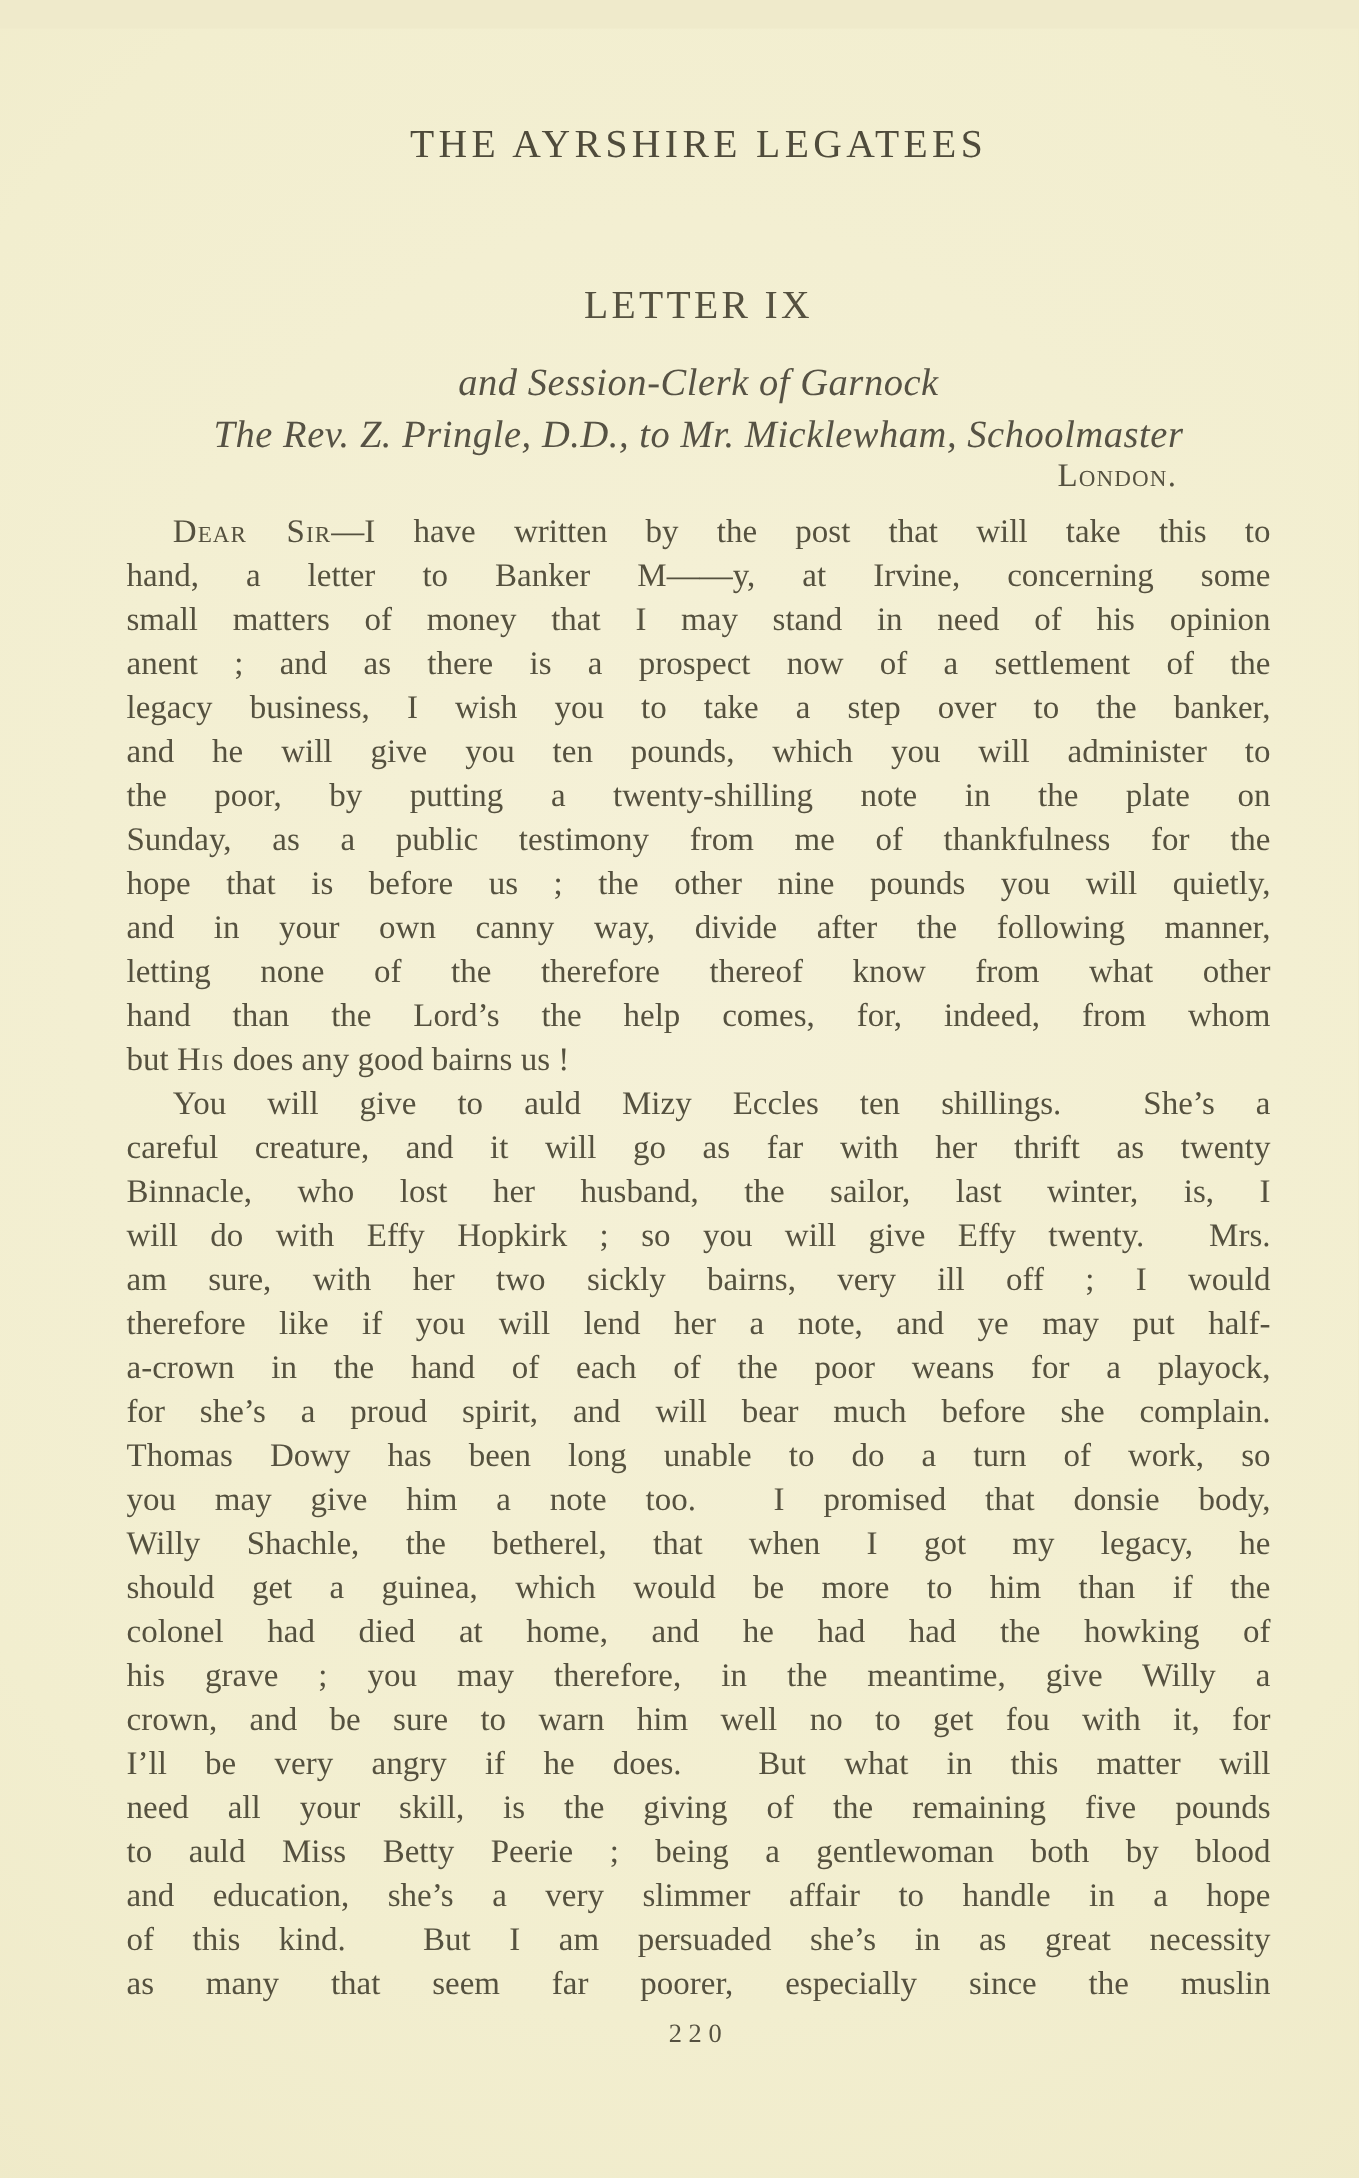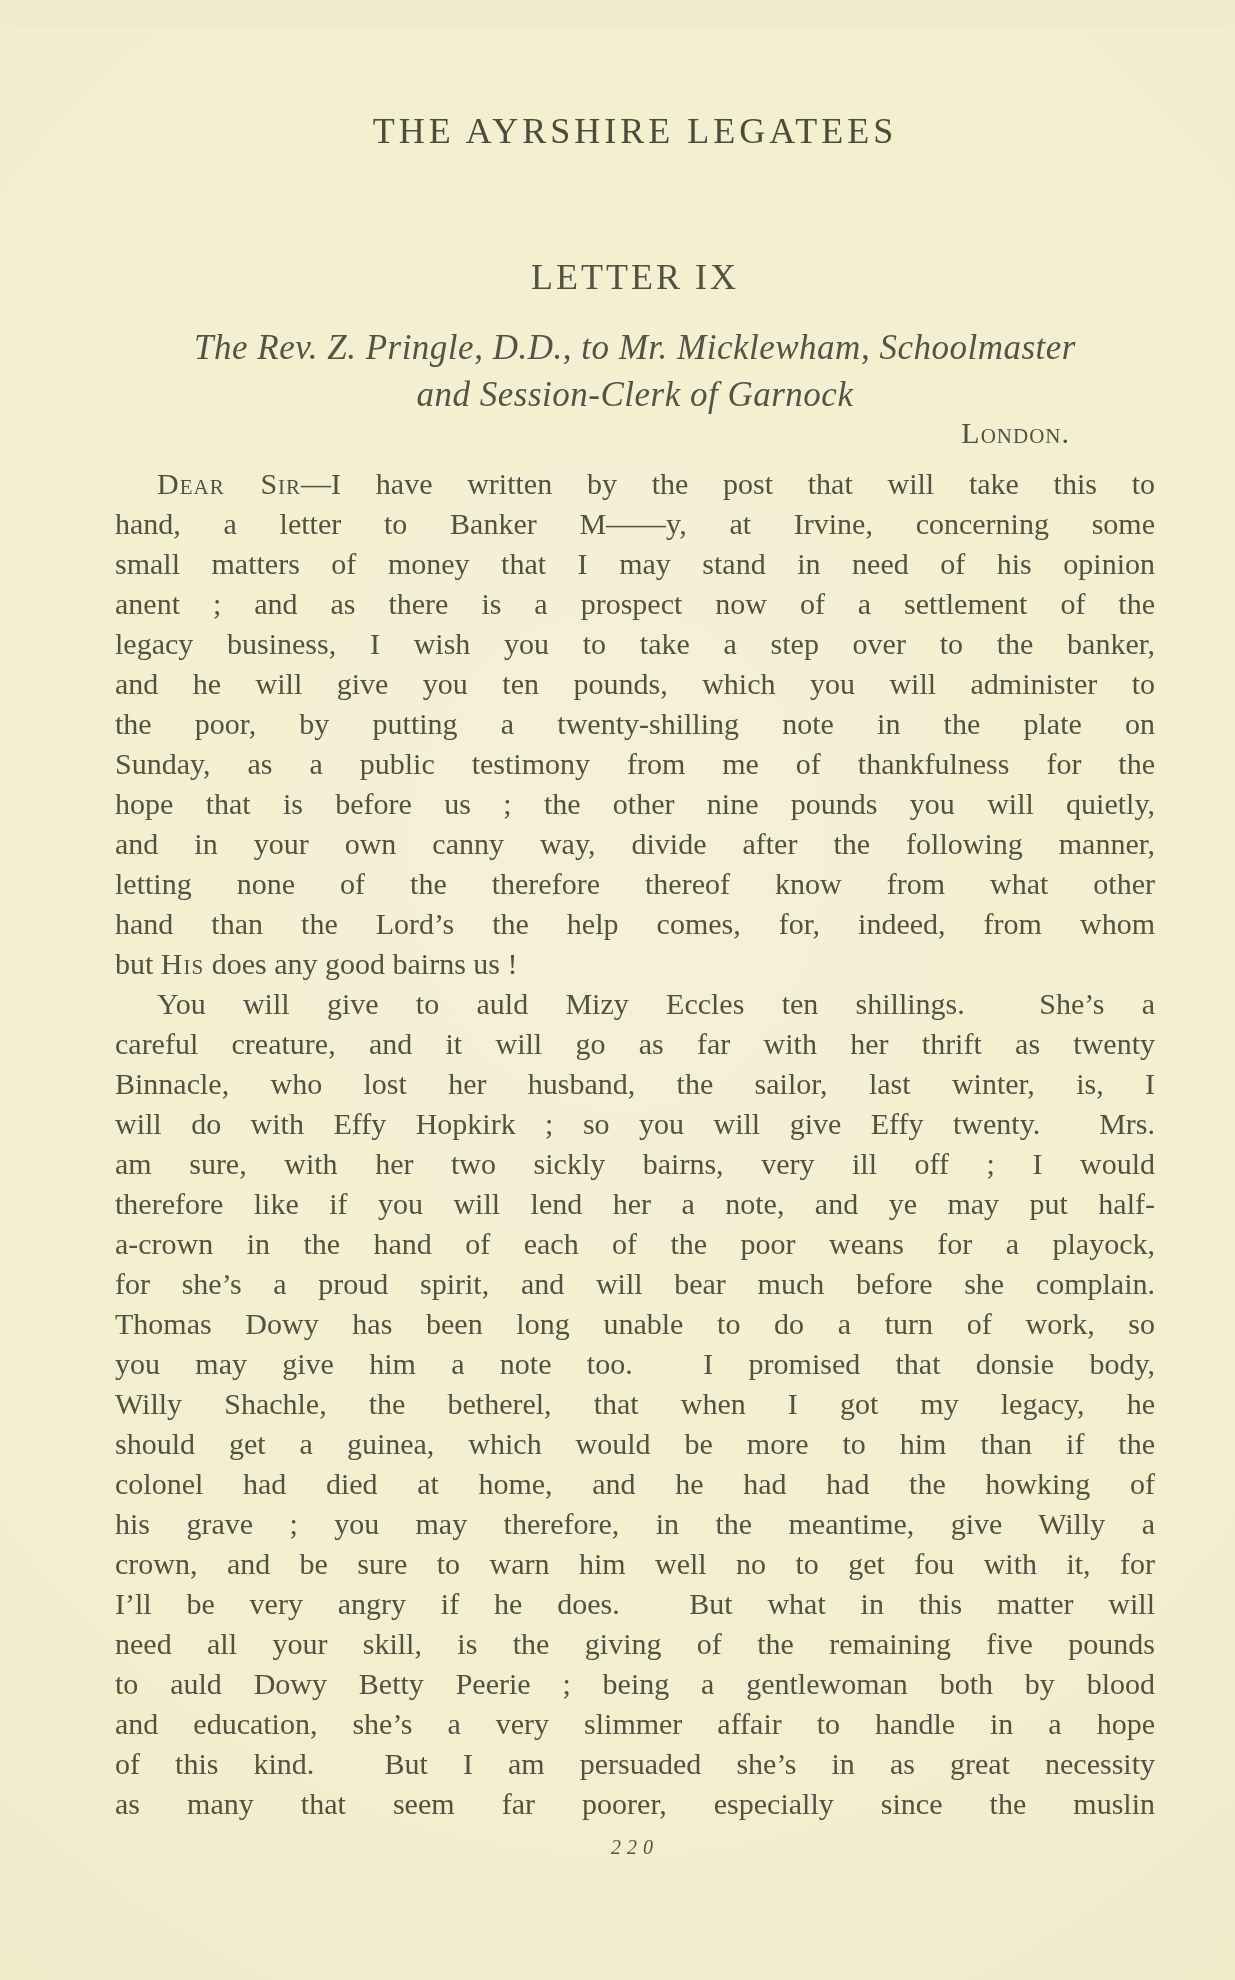--- a/index.html
+++ b/index.html
@@ -85,38 +85,37 @@
   }
   .line.para-end {
     text-align-last: left;
   }
   .page-number {
     position: absolute;
     top: 1810px;
     left: 115px;
     width: 1040px;
     text-align: center;
-    font-size: 20px;
+    font-size: 24px;
     letter-spacing: 6px;
     color: #555140;
-    font-style: italic;
   }
 </style>
 </head>
 <body>
 
 <div class="page">
 
   <div class="running-head">THE AYRSHIRE LEGATEES</div>
 
   <div class="letter-number">LETTER IX</div>
 
   <div class="address">
+    <div class="address-line">and Session-Clerk of Garnock</div>
     <div class="address-line">The Rev. Z. Pringle, D.D., to Mr. Micklewham, Schoolmaster</div>
-    <div class="address-line">and Session-Clerk of Garnock</div>
   </div>
 
   <div class="dateline"><span class="sc">London.</span></div>
 
   <div class="body-block">
 
     <div class="line indent"><span class="sc">Dear Sir</span><span>—I have written by the post that will take this to</span></div>
     <div class="line">hand, a letter to Banker M——y, at Irvine, concerning some</div>
     <div class="line">small matters of money that I may stand in need of his opinion</div>
     <div class="line">anent ; and as there is a prospect now of a settlement of the</div>
@@ -140,21 +139,21 @@
     <div class="line">for she’s a proud spirit, and will bear much before she complain.</div>
     <div class="line">Thomas Dowy has been long unable to do a turn of work, so</div>
     <div class="line">you may give him a note too.&nbsp; I promised that donsie body,</div>
     <div class="line">Willy Shachle, the betherel, that when I got my legacy, he</div>
     <div class="line">should get a guinea, which would be more to him than if the</div>
     <div class="line">colonel had died at home, and he had had the howking of</div>
     <div class="line">his grave ; you may therefore, in the meantime, give Willy a</div>
     <div class="line">crown, and be sure to warn him well no to get fou with it, for</div>
     <div class="line">I’ll be very angry if he does.&nbsp; But what in this matter will</div>
     <div class="line">need all your skill, is the giving of the remaining five pounds</div>
-    <div class="line">to auld Dowy Betty Peerie ; being a gentlewoman both by blood</div>
+    <div class="line">to auld Miss Betty Peerie ; being a gentlewoman both by blood</div>
     <div class="line">and education, she’s a very slimmer affair to handle in a hope</div>
     <div class="line">of this kind.&nbsp; But I am persuaded she’s in as great necessity</div>
     <div class="line">as many that seem far poorer, especially since the muslin</div>
 
   </div>
 
   <div class="page-number">220</div>
 
 </div>
 

